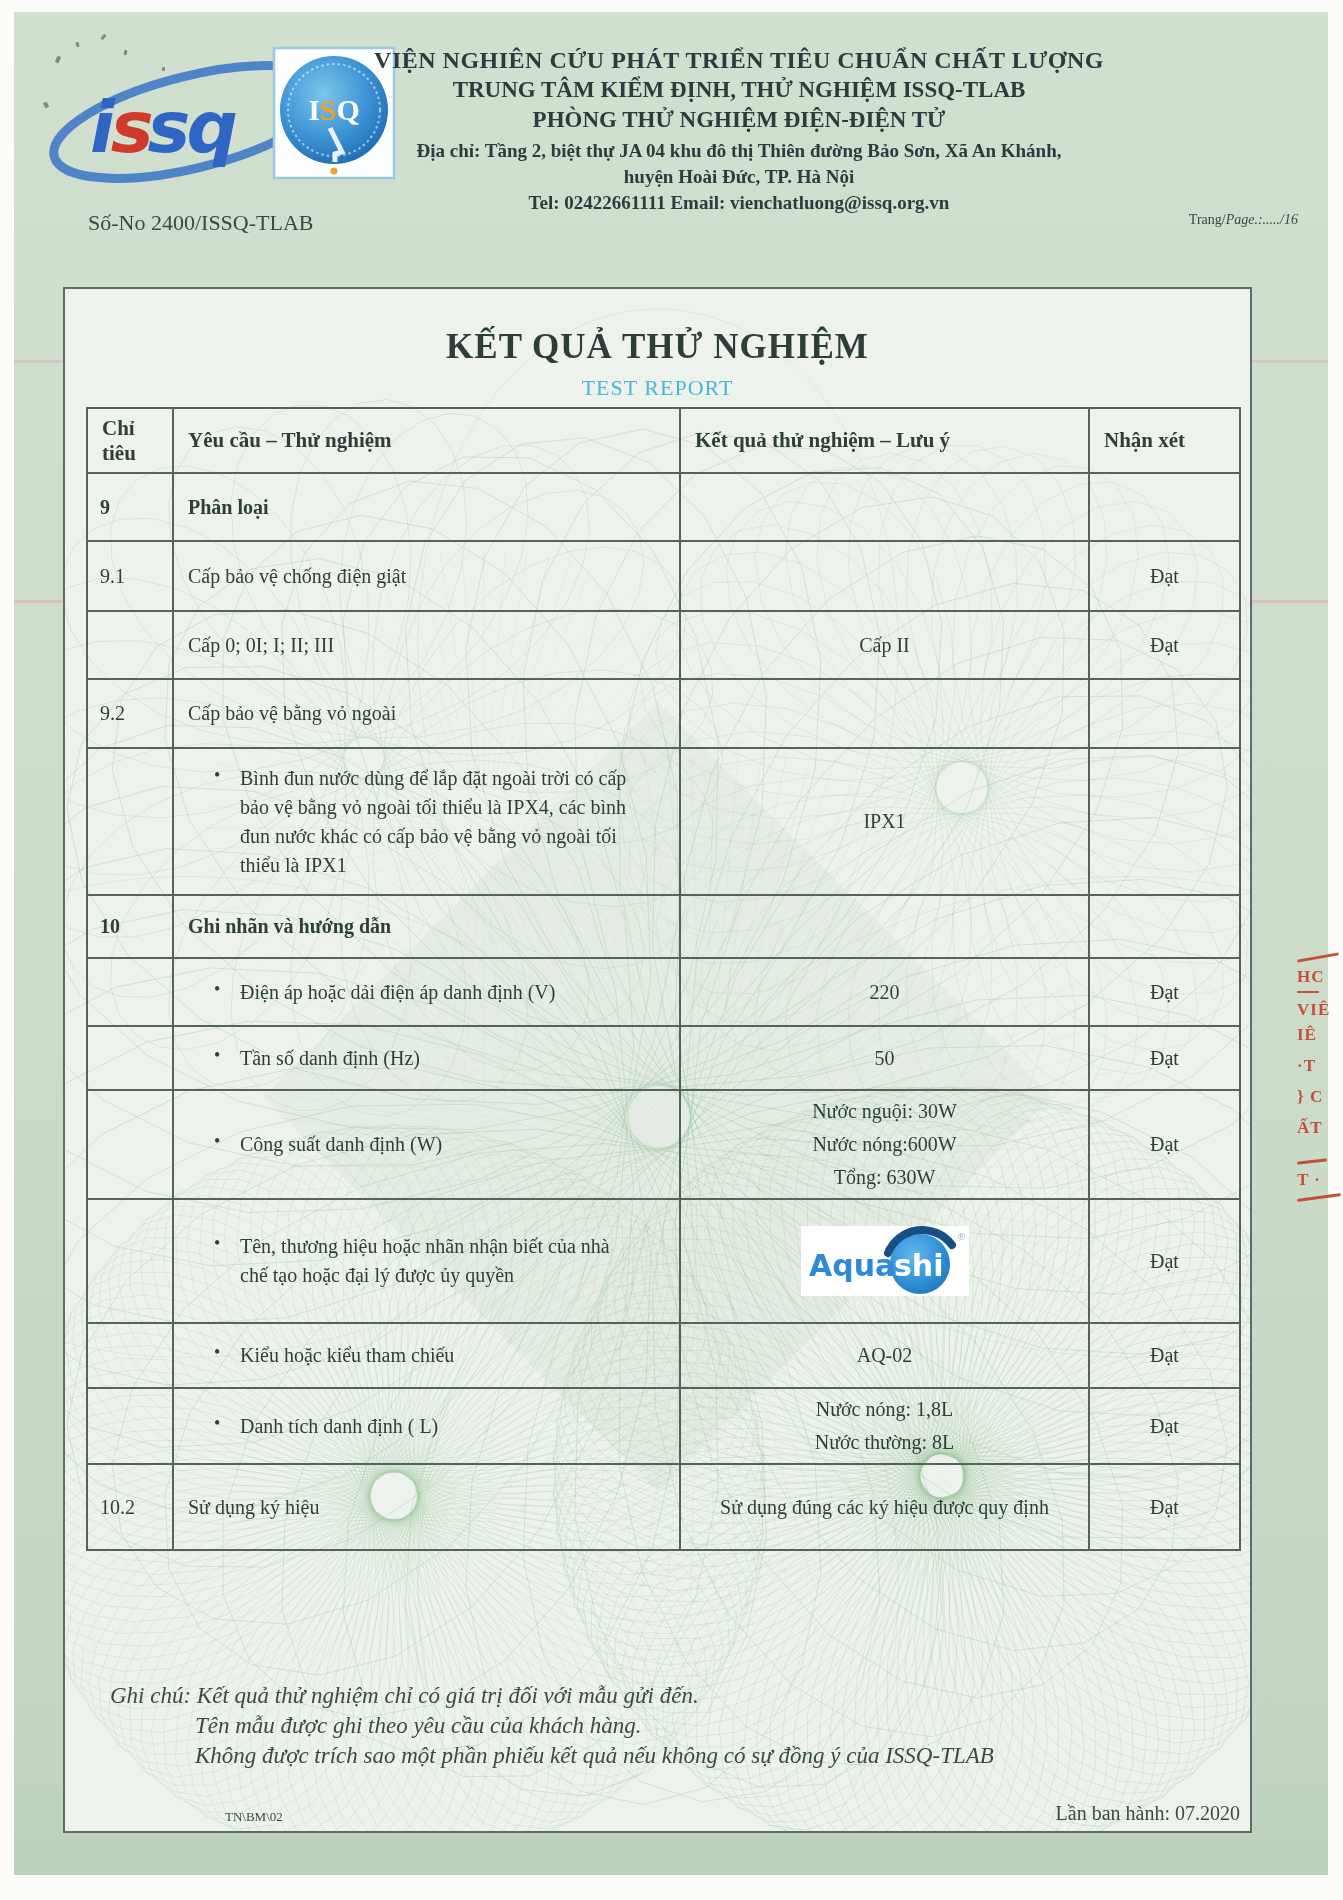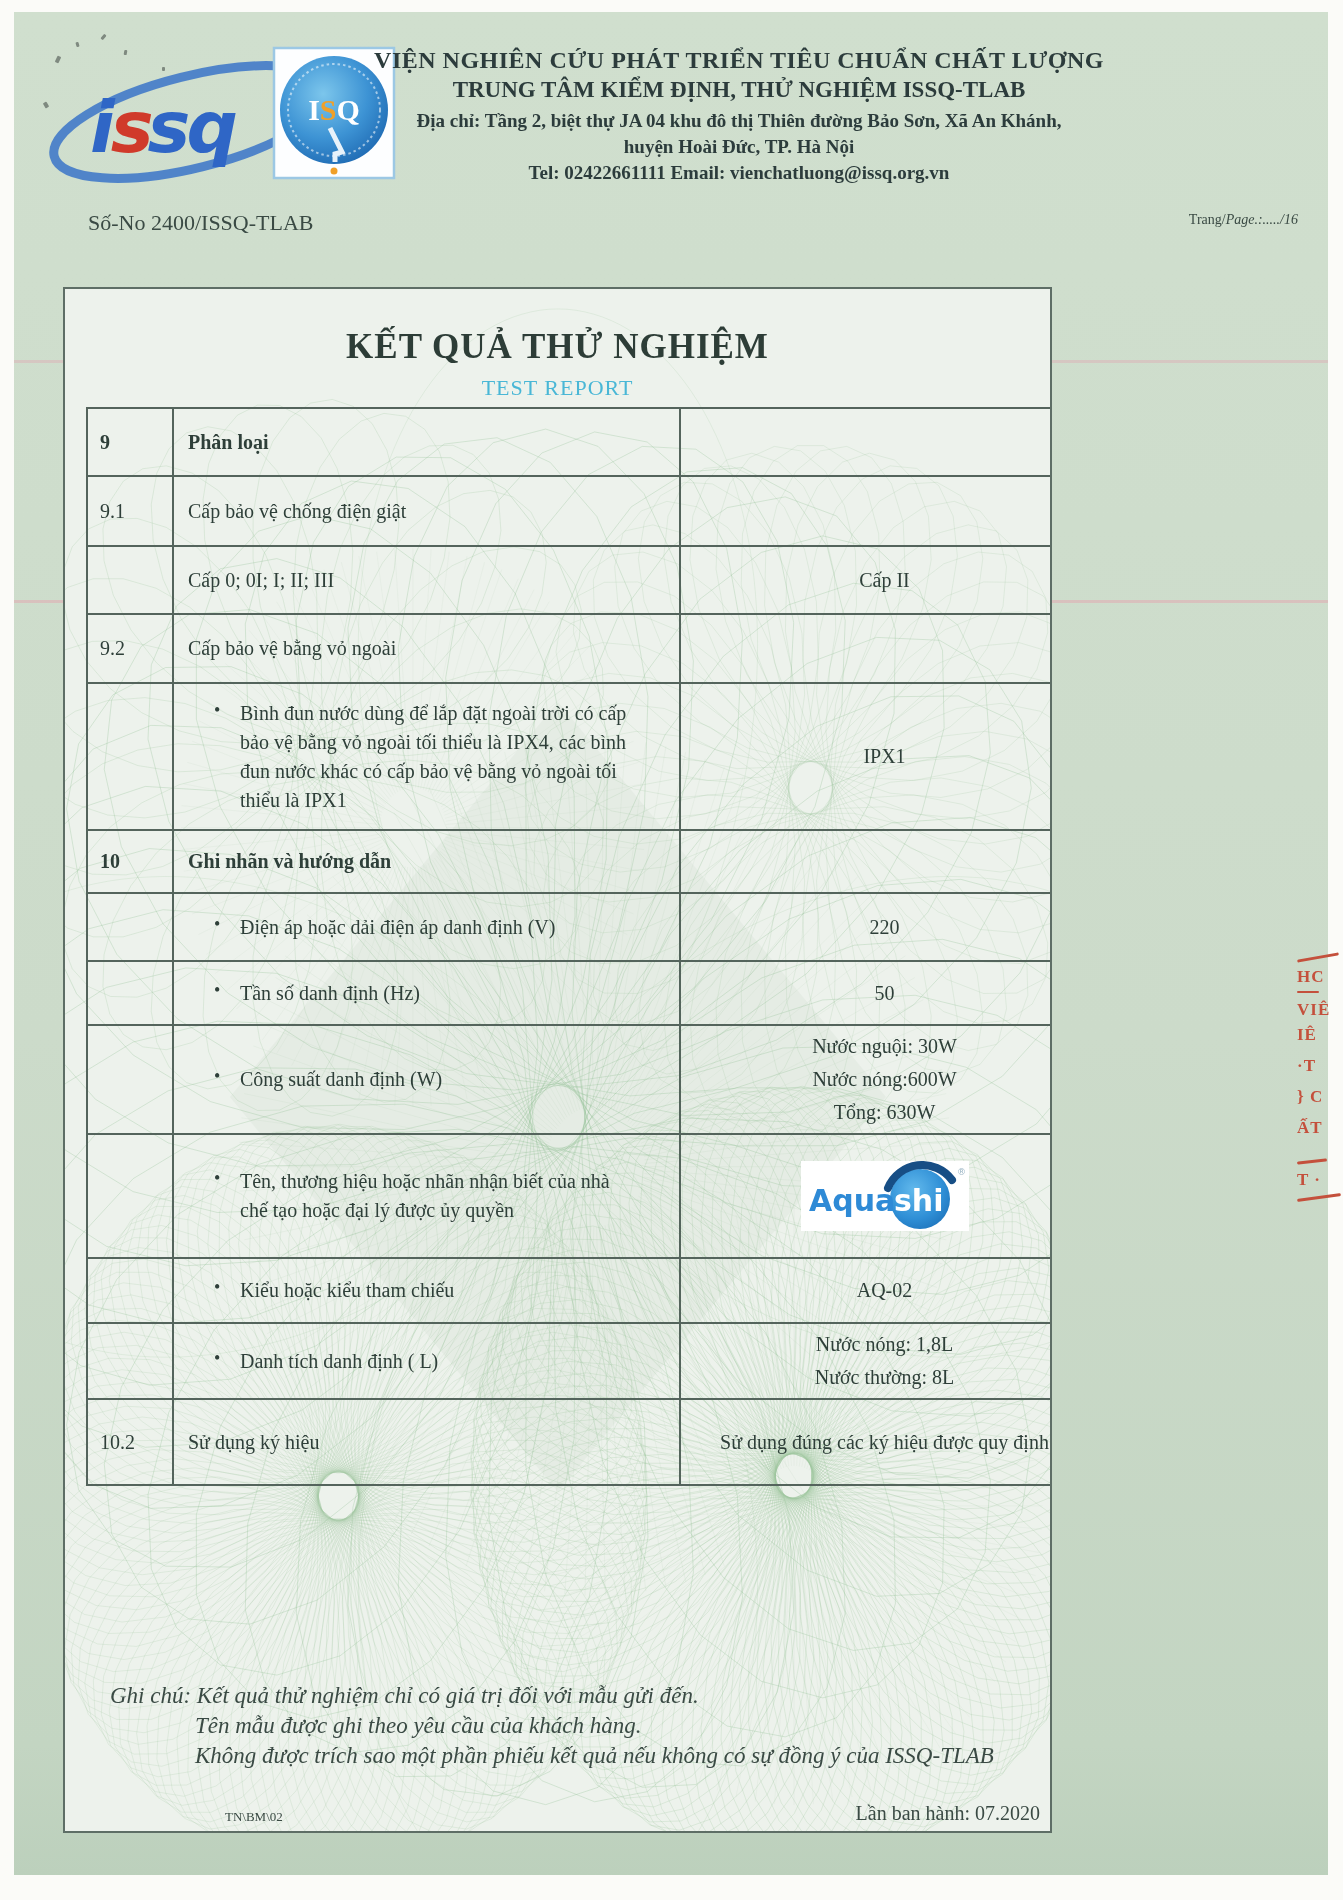--- a/index.html
+++ b/index.html
@@ -25,21 +25,21 @@
   .org .l3 { font-size:23px; font-weight:bold; line-height:30px; }
   .org .addr { font-size:19px; font-weight:bold; line-height:26px; margin-top:3px; }
   .org .addr2 { font-size:19px; font-weight:bold; line-height:26px; }
   .org .tel { font-size:19px; font-weight:bold; line-height:26px; }
 
   .doc-no { position:absolute; left:74px; top:198px; font-size:22px; color:#3a4a44; }
   .page-ref { position:absolute; right:30px; top:200px; font-size:14px; color:#3a4a44; }
   .page-ref .it { font-style:italic; }
 
   
-  .doc-box { position:absolute; left:49px; top:275px; width:989px; height:1546px;
+  .doc-box { position:absolute; left:49px; top:275px; width:1189px; height:1546px;
              border:2px solid #5e6e66; background:#edf2ec; overflow:hidden; }
   .doc-box .guilloche { position:absolute; left:0; top:0; width:100%; height:100%; }
 
   .title { position:absolute; left:0; top:38px; width:100%; text-align:center;
            font-size:35px; font-weight:bold; letter-spacing:1px; color:#2d3d37; }
   .subtitle { position:absolute; left:0; top:86px; width:100%; text-align:center;
               font-size:22px; color:#49b7d6; letter-spacing:1px; }
 
   
   table.report { position:absolute; left:21px; top:118px; width:1153px;
@@ -110,20 +110,21 @@
       <circle cx="292" cy="80" r="46" fill="none" stroke="rgba(255,255,255,.55)" stroke-width="2" stroke-dasharray="2.5 3"></circle>
       <text x="292" y="90" text-anchor="middle" font-family="Liberation Serif, serif" font-weight="bold" font-size="30"><tspan fill="#ffffff">I</tspan><tspan fill="#f0a028">S</tspan><tspan fill="#ffffff">Q</tspan></text>
       <path d="M 288 98 L 300 122 L 293 124 L 293 132" fill="none" stroke="#e8f2fa" stroke-width="5"></path>
       <circle cx="292" cy="141" r="3.5" fill="#f0a028"></circle>
     </g>
   </svg>
 
   <div class="org">
     <div class="l1">VIỆN NGHIÊN CỨU PHÁT TRIỂN TIÊU CHUẨN CHẤT LƯỢNG</div>
     <div class="l2">TRUNG TÂM KIỂM ĐỊNH, THỬ NGHIỆM ISSQ-TLAB</div>
+    <div class="l3">PHÒNG THỬ NGHIỆM ĐIỆN-ĐIỆN TỬ</div>
     <div class="addr">Địa chỉ: Tầng 2, biệt thự JA 04 khu đô thị Thiên đường Bảo Sơn, Xã An Khánh,</div>
     <div class="addr2">huyện Hoài Đức, TP. Hà Nội</div>
     <div class="tel">Tel: 02422661111 Email: vienchatluong@issq.org.vn</div>
   </div>
 
   <div class="doc-no">Số-No 2400/ISSQ-TLAB</div>
   <div class="page-ref"><span>Trang/</span><span class="it">Page.:...../16</span></div>
 
   <div class="doc-box">
     <svg class="guilloche" id="guilloche" viewBox="0 0 1189 1546" preserveAspectRatio="none">
@@ -143,20 +144,26 @@
     <div class="subtitle">TEST REPORT</div>
 
     <table class="report">
       <colgroup>
           <col class="c1">
           <col class="c2">
           <col class="c3">
           <col class="c4">
         </colgroup>
       <tbody>
+          <tr class="h65">
+        <th>Chỉ tiêu</th>
+        <th>Yêu cầu – Thử nghiệm</th>
+        <th>Kết quả thử nghiệm – Lưu ý</th>
+        <th>Nhận xét</th>
+      </tr>
       <tr class="h68 sec">
         <td class="c-id">9</td>
         <td class="c-req">Phân loại</td>
         <td class="c-res"></td>
         <td class="c-rem"></td>
       </tr>
       <tr class="h70">
         <td class="c-id">9.1</td>
         <td class="c-req">Cấp bảo vệ chống điện giật</td>
         <td class="c-res"></td>

